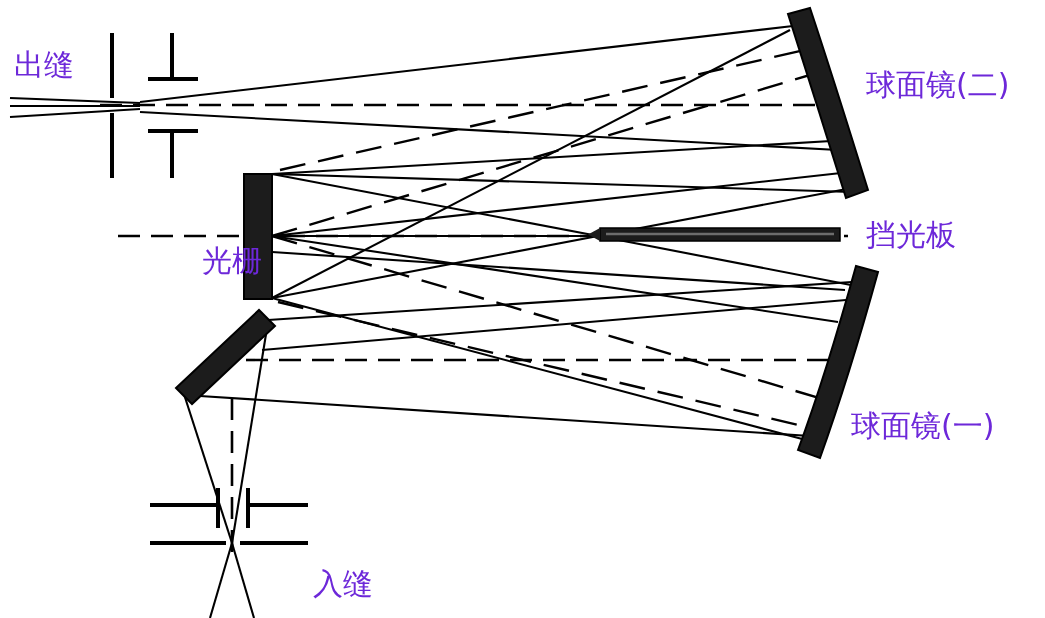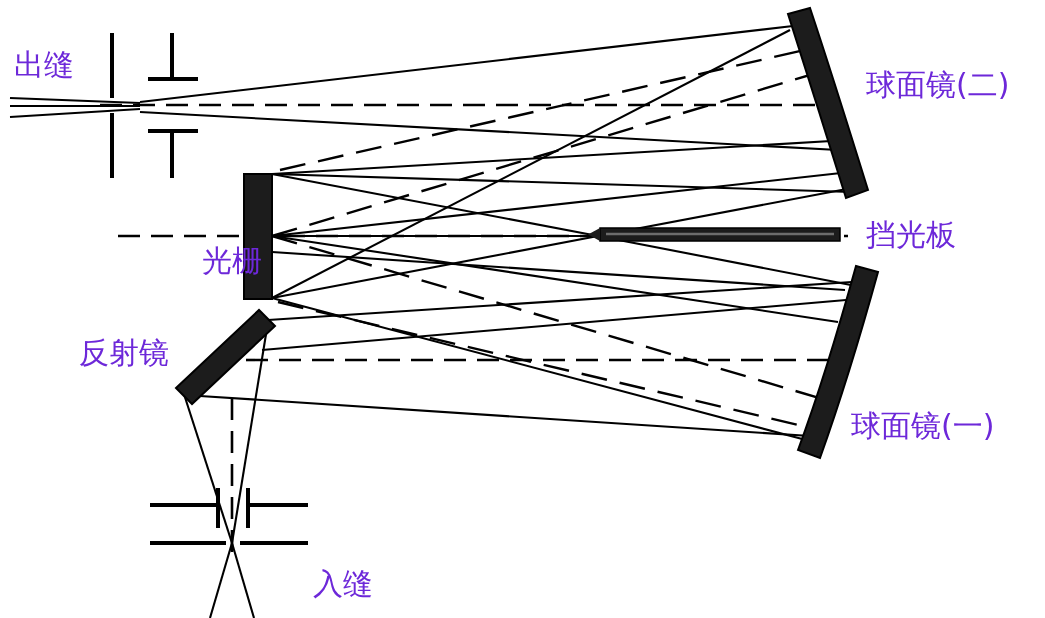--- a/index.html
+++ b/index.html
@@ -151,21 +151,20 @@
                C 840,402 862,330 878,272 Z" fill="#1c1c1c" stroke="#000" stroke-width="2"></path>
     </g>
 
     </g>
   </svg>
 
   <div class="lbl" id="lbl-exit-slit">出缝</div>
 
   <div class="lbl" id="lbl-grating">光栅</div>
 
-  <div class="lbl" id="lbl-mirror-ref">反射镜</div>
 
   <div class="lbl" id="lbl-entrance">入缝</div>
 
   <div class="lbl" id="lbl-sphere2">球面镜(二)</div>
 
   <div class="lbl" id="lbl-blocker">挡光板</div>
 
   <div class="lbl" id="lbl-sphere1">球面镜(一)</div>
 
 </div>

